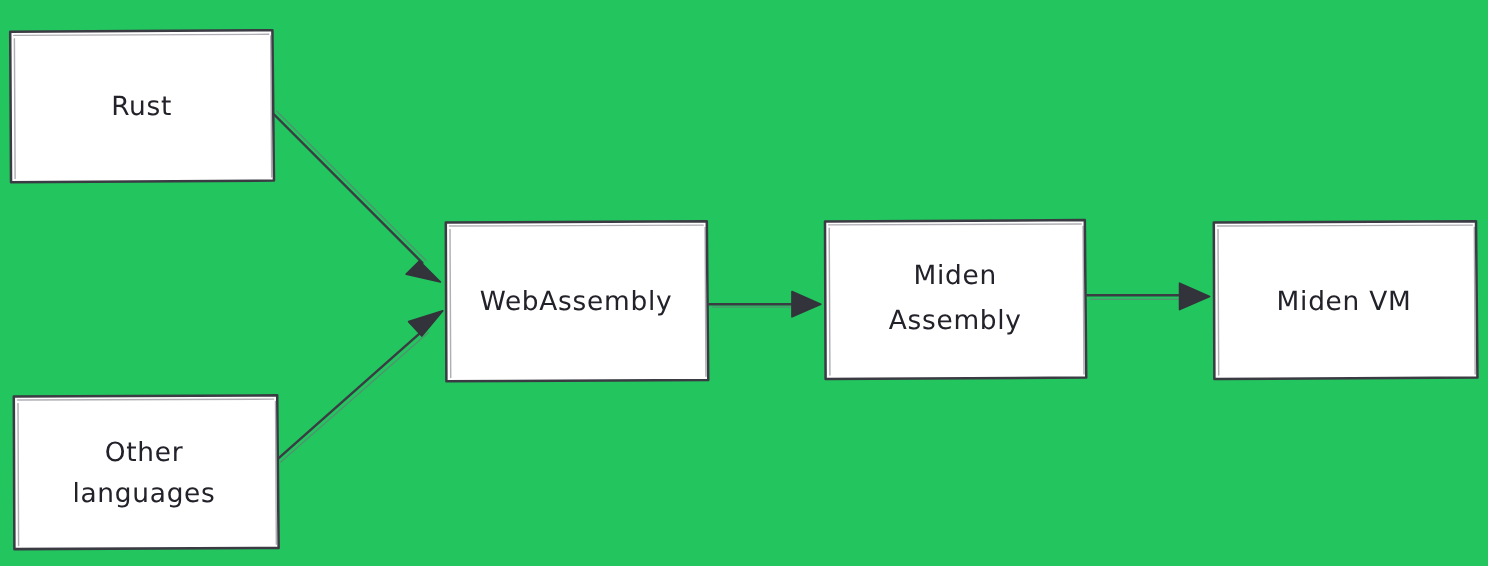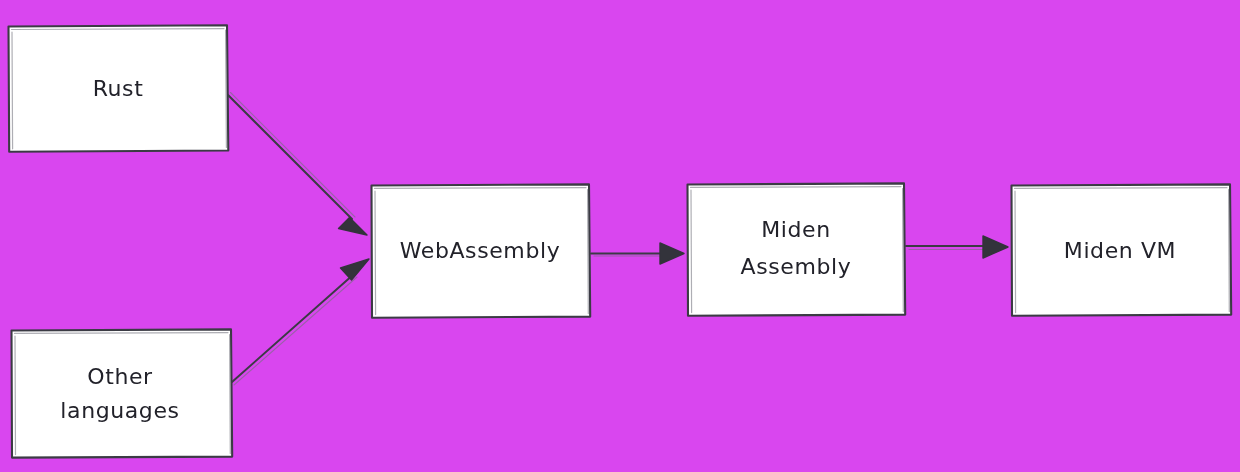--- a/index.html
+++ b/index.html
@@ -8,21 +8,21 @@
     padding: 0;
     background: #ffffff;
   }
   body {
     font-family: "DejaVu Sans", sans-serif;
   }
   #canvas {
     position: relative;
     width: 1240px;
     height: 472px;
-    background: #d946ef;
+    background: #22c55e;
     overflow: hidden;
   }
   #diagram-svg {
     position: absolute;
     top: 0;
     left: 0;
     width: 1240px;
     height: 472px;
   }
   .node-box {

